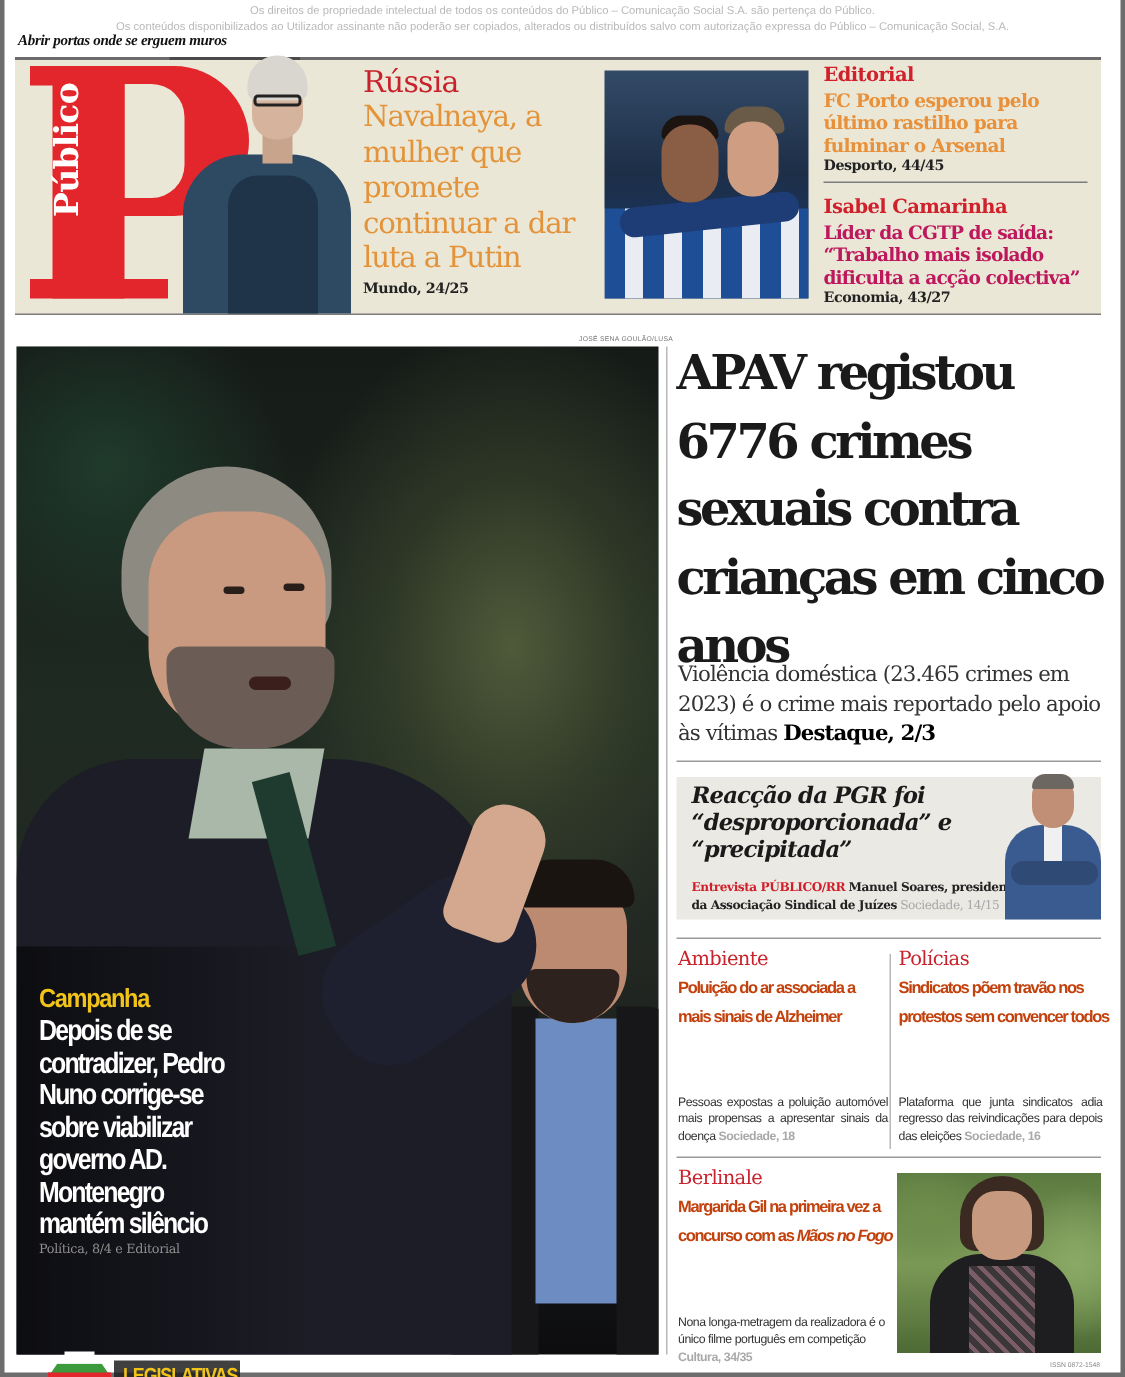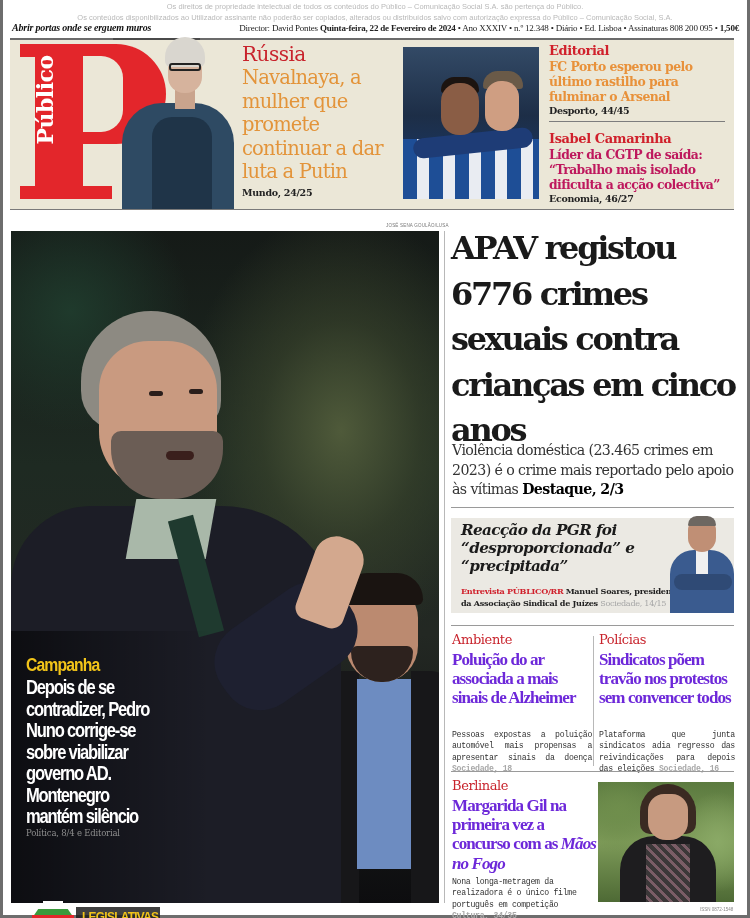--- a/index.html
+++ b/index.html
@@ -114,22 +114,22 @@
   .pgr-body .bold { font-weight: bold; }
   .pgr-body .grey { color: #a7a7a7; }
   .soares-photo { position: absolute; left: 668px; top: 516px; width: 68px; height: 97px; }
   .ms-head { position: absolute; left: 20px; top: 2px; width: 28px; height: 34px; background: #c08f75; border-radius: 13px 13px 15px 15px; }
   .ms-hair { position: absolute; left: 20px; top: 0; width: 28px; height: 10px; background: #6d6761; border-radius: 13px 13px 2px 2px; }
   .ms-body { position: absolute; left: 2px; top: 34px; width: 64px; height: 63px; background: #3a5b8f; border-radius: 24px 24px 0 0; }
   .ms-shirt { position: absolute; left: 28px; top: 34px; width: 12px; height: 30px; background: #f0f0f0; }
   .ms-arms { position: absolute; left: 6px; top: 58px; width: 58px; height: 16px; background: #2f4a75; border-radius: 8px; }
 
   .kicker-red { position: absolute; font-family: "DejaVu Serif", serif; font-size: 13px; color: #c8232c; letter-spacing: -0.4px; }
-  .sub-headline { position: absolute; font-family: Liberation Serif, serif; font-weight: bold; font-size: 17px; line-height: 19.2px; color: #6d28d9; letter-spacing: -0.9px; }
-  .sub-body { position: absolute; font-family: Liberation Mono, monospace; font-size: 8.2px; line-height: 11.3px; color: #333; letter-spacing: -0.3px; }
+  .sub-headline { position: absolute; font-family: Liberation Sans, sans-serif; font-weight: bold; font-size: 11px; line-height: 19.2px; color: #c2410c; letter-spacing: -0.9px; }
+  .sub-body { position: absolute; font-family: Liberation Sans, sans-serif; font-size: 8.2px; line-height: 11.3px; color: #333; letter-spacing: -0.3px; }
   .sub-body .grey { color: #a9a9a9; font-weight: bold; }
 
   .ambiente-kicker { left: 452px; top: 632px; }
   .ambiente-headline { left: 452px; top: 650px; width: 140px; }
   .ambiente-body { left: 452px; top: 729px; width: 140px; text-align: justify; }
   .sub-divider { position: absolute; left: 593px; top: 636px; width: 1px; height: 130px; background: #b8b8b8; }
   .policias-kicker { left: 599px; top: 632px; }
   .policias-headline { left: 599px; top: 650px; width: 145px; }
   .policias-body { left: 599px; top: 729px; width: 136px; text-align: justify; }
 
@@ -154,26 +154,20 @@
 
 <div class="frame-left"></div>
 <div class="frame-right"></div>
 <div class="frame-bottom"></div>
 
 <div class="copyright l1">Os direitos de propriedade intelectual de todos os conteúdos do Público – Comunicação Social S.A. são pertença do Público.</div>
 <div class="copyright l2">Os conteúdos disponibilizados ao Utilizador assinante não poderão ser copiados, alterados ou distribuídos salvo com autorização expressa do Público – Comunicação Social, S.A.</div>
 
 <div class="masthead-bar">
   <div class="motto">Abrir portas onde se erguem muros</div>
-  <div class="issue-info">
-    <span>Director: David Pontes</span>
-    <b>Quinta-feira, 22 de Fevereiro de 2024</b>
-    <span>• Ano XXXIV • n.º 12.348 • Diário • Ed. Lisboa • Assinaturas 808 200 095 •</span>
-    <b>1,50€</b>
-  </div>
 </div>
 
 <div class="top-rules">
   <span style="left:0;width:108px"></span>
   <span style="left:103px;width:137px;background:#4a4a4a"></span>
   <span style="left:190px;width:534px"></span>
 </div>
 
 <div class="hero-band"></div>
 
@@ -209,21 +203,21 @@
   <div class="pp-hair1"></div>
   <div class="pp-face1"></div>
 </div>
 
 <div class="champ-kicker">Editorial</div>
 <div class="champ-headline">FC Porto esperou pelo último rastilho para fulminar o Arsenal</div>
 <div class="champ-ref">Desporto, 44/45</div>
 <div class="champ-rule"></div>
 <div class="isabel-kicker">Isabel Camarinha</div>
 <div class="isabel-headline">Líder da CGTP de saída: “Trabalho mais isolado dificulta a acção colectiva”</div>
-<div class="isabel-ref">Economia, 46/27</div>
+<div class="isabel-ref">Economia, 43/27</div>
 
 <div class="photo-credit">JOSÉ SENA GOULÃO/LUSA</div>
 
 <div class="main-photo">
   <div class="mp-man2-jacket-l"></div>
   <div class="mp-man2-shirt"></div>
   <div class="mp-man2-jacket-r"></div>
   <div class="mp-man2-face"></div>
   <div class="mp-man2-hair"></div>
   <div class="mp-man2-beard"></div>

